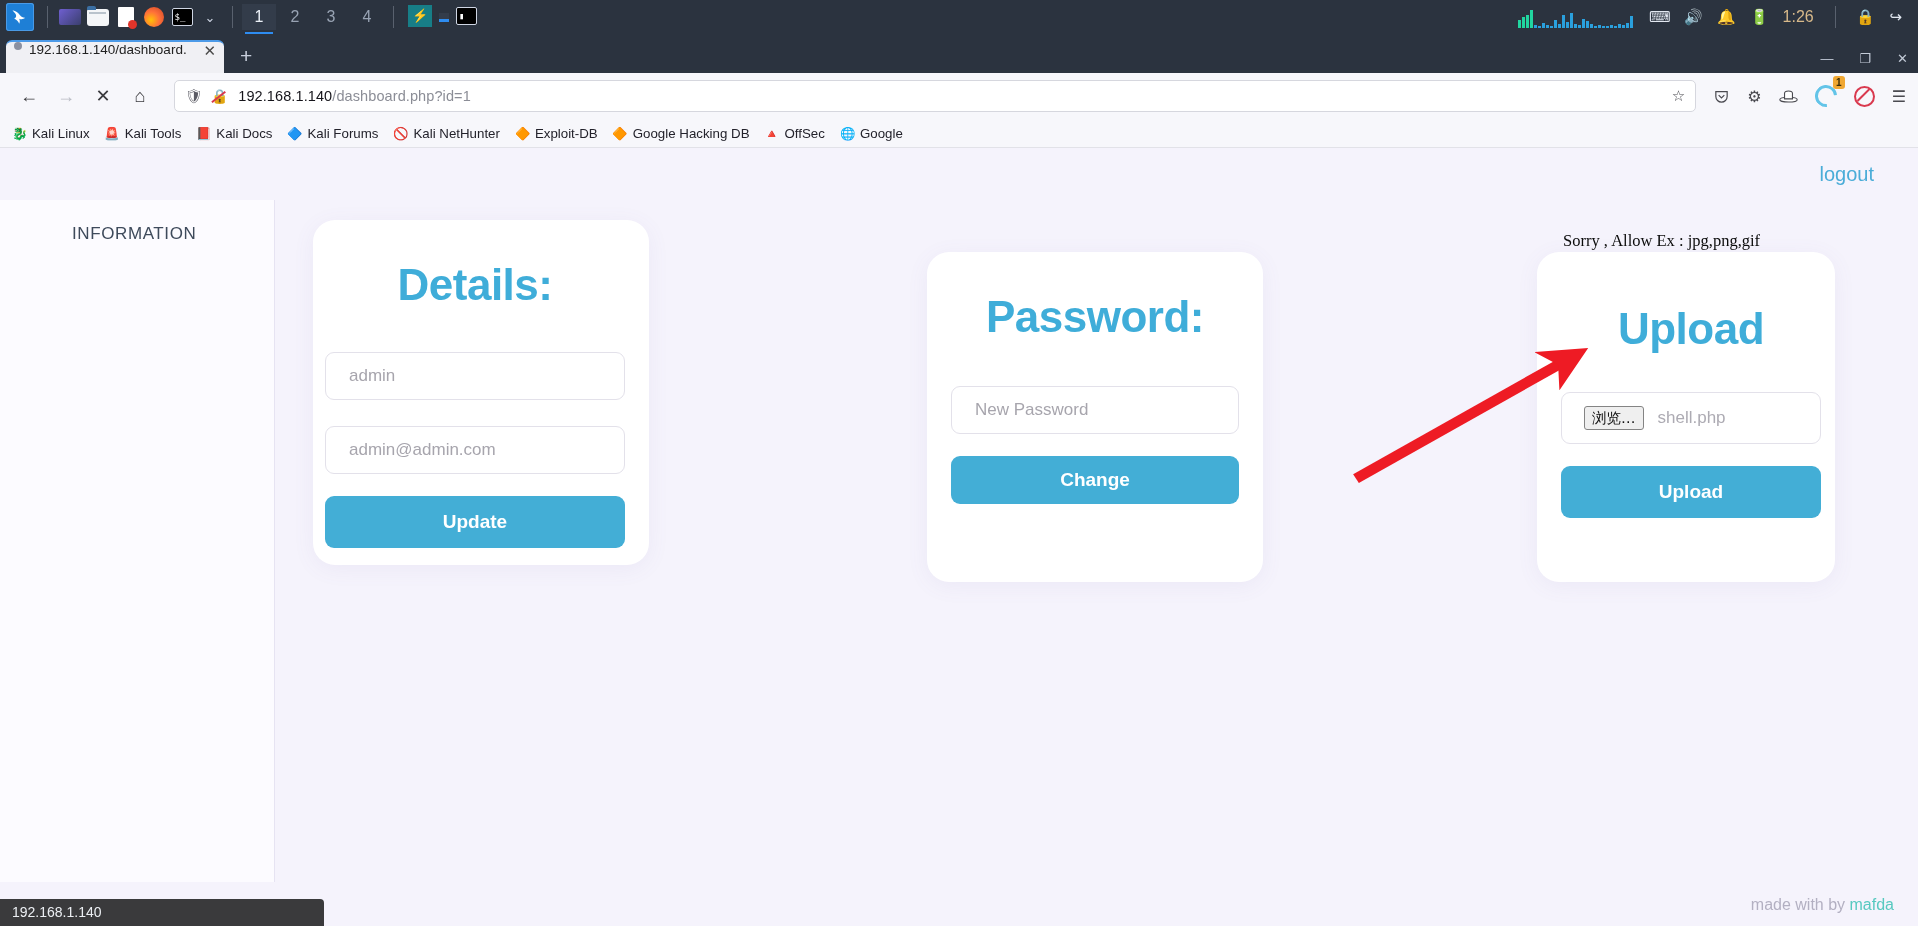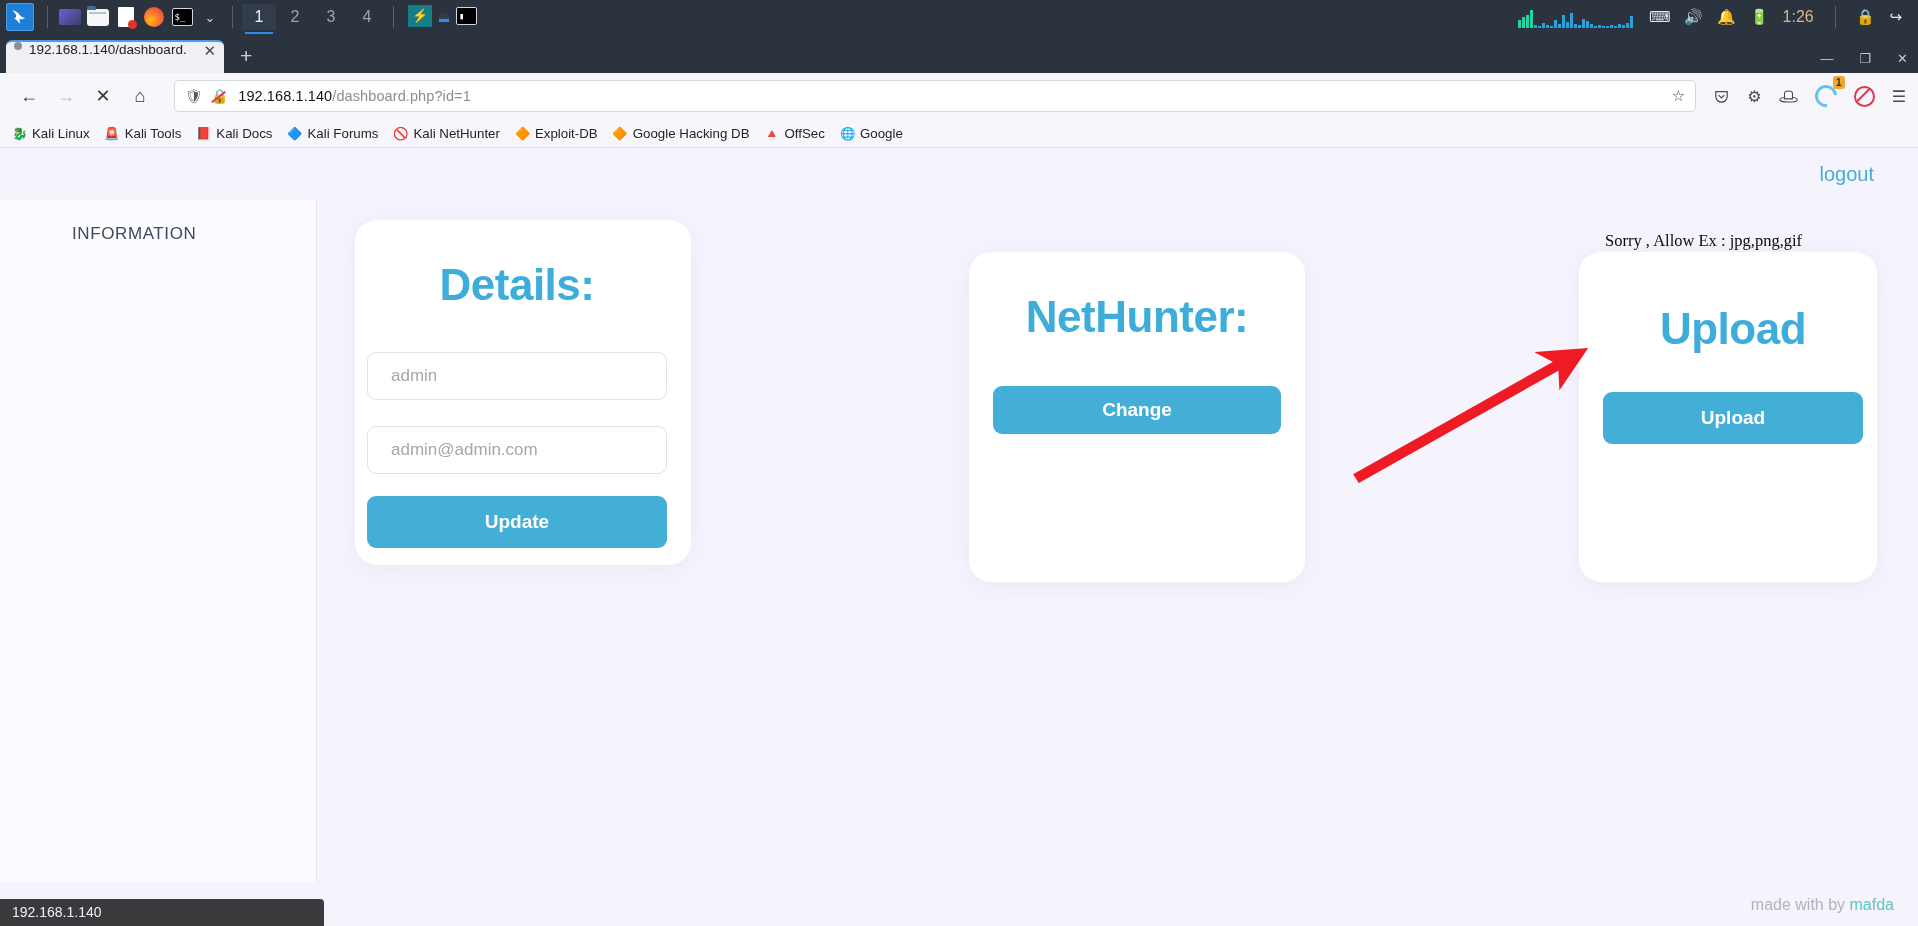--- a/index.html
+++ b/index.html
@@ -131,21 +131,21 @@
   }
   .bm { display: flex; align-items: center; gap: 5px; white-space: nowrap;}
   .bm-ic { font-size: 12.5px; width:15px; text-align:center;}
 
   
   .page { flex: 1; background: #f5f3fc; position: relative; overflow: hidden; }
   .topbar { height: 52px; display: flex; align-items: center; justify-content: flex-end; padding-right: 44px; box-sizing:border-box;}
   .logout { color: #4aacd8; font-size: 20px; }
   .content { display: flex; height: calc(100% - 52px); }
   .sidebar {
-    width: 317px; background: #fcfbff; border-right: 1px solid #e6e3f2;
+    width: 275px; background: #fcfbff; border-right: 1px solid #e6e3f2;
     padding-top: 24px; box-sizing: border-box; height: 682px;
   }
   .sidebar-title {
     font-size: 17px; color: #3e4a5b; letter-spacing: .6px;
     padding-left: 72px;
   }
   .cards { flex: 1; display: flex; align-items: flex-start; padding-top: 0; position: relative;}
   .card {
     background: #fff; border-radius: 22px;
     box-shadow: 0 4px 22px rgba(110,100,170,.07);
@@ -386,26 +386,31 @@
       <div class="cards">
 
         <div class="card" style="left:38px; top:20px; width:336px; height:345px; padding:40px 24px 0 12px;">
           <div class="card-title" style="font-size:44px; margin-bottom:42px;">Details:</div>
           <div class="field" style="height:48px; margin-bottom:26px;">admin</div>
           <div class="field" style="height:48px; margin-bottom:22px;">admin@admin.com</div>
           <div class="btn" style="height:52px;">Update</div>
         </div>
 
         <div class="card" style="left:652px; top:52px; width:336px; height:330px; padding:40px 24px 0 24px;">
-          <div class="card-title" style="font-size:44px; margin-bottom:44px;">NetHunter:</div>
+          <div class="card-title" style="font-size:44px; margin-bottom:44px;">Password:</div>
+          <div class="field" style="height:48px; margin-bottom:22px;">New Password</div>
           <div class="btn" style="height:48px;">Change</div>
         </div>
 
         <div class="card" style="left:1262px; top:52px; width:298px; height:330px; padding:52px 14px 0 24px;">
           <div class="card-title" style="font-size:44px; margin-bottom:38px;">Upload</div>
+          <div class="filefield" style="height:52px; margin-bottom:22px;">
+            <span class="browse-btn">浏览…</span>
+            <span class="filename">shell.php</span>
+          </div>
           <div class="btn" style="height:52px;">Upload</div>
         </div>
 
         <div class="upload-error" style="left:1288px; top:31px;">Sorry , Allow Ex : jpg,png,gif</div>
 
       </div>
     </div>
 
     <svg class="arrow-overlay" viewBox="0 0 1918 840" preserveAspectRatio="none">
       <defs>

